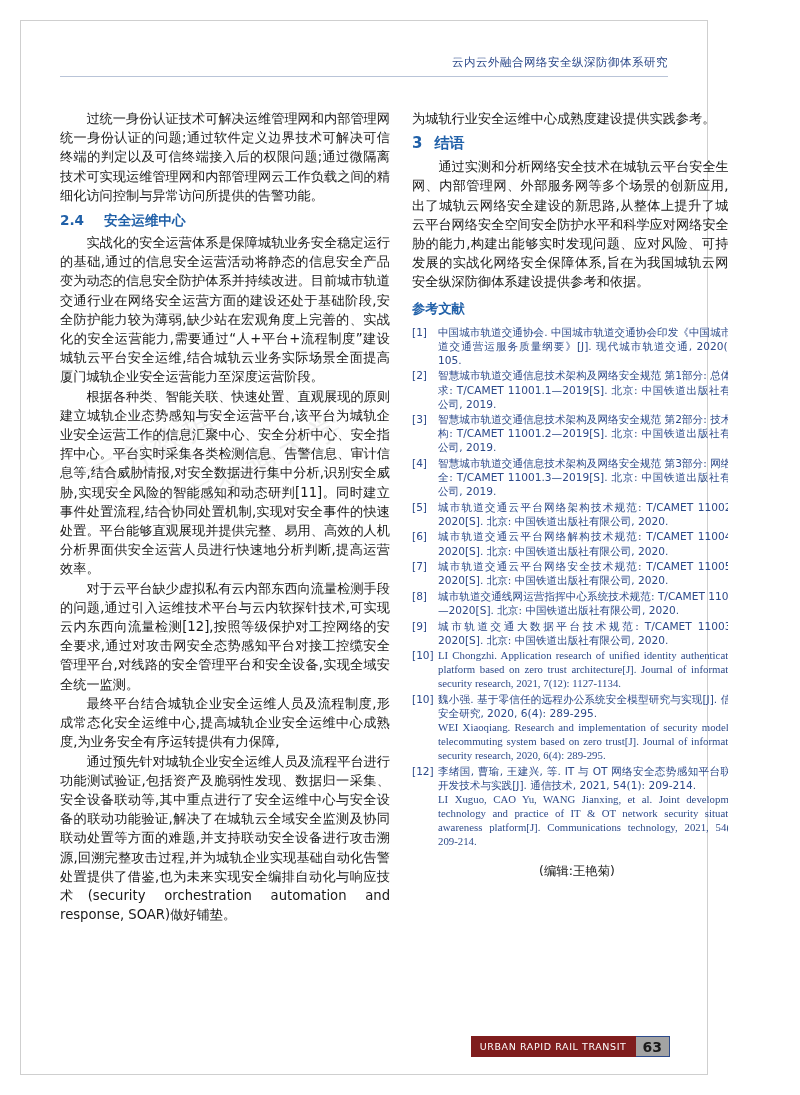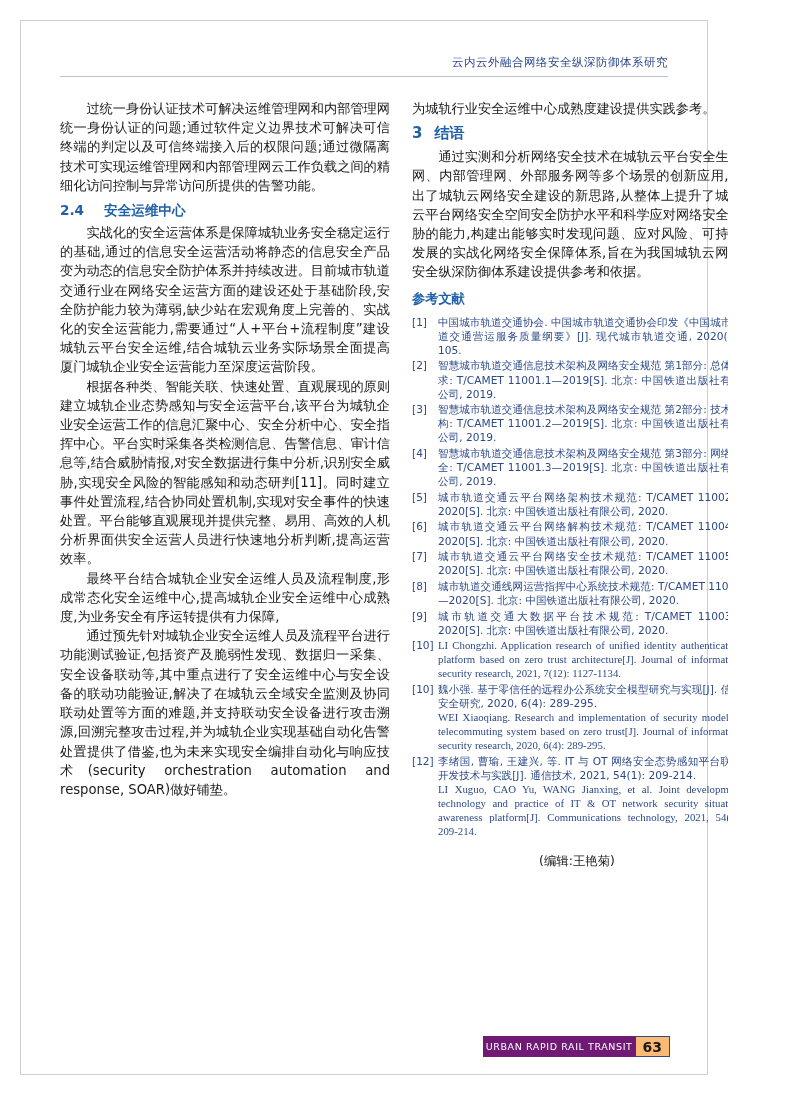--- a/index.html
+++ b/index.html
@@ -50,21 +50,21 @@
   
   .cols {
     position: absolute;
     top: 95px;
     left: 60px;
     right: 58px;
     bottom: 80px;
   }
   .col {
     position: absolute;
-    top: 4px;
+    top: 14px;
     width: 330px;
   }
   .col-left { left: 0; }
   .col-right { left: 352px; }
 
   p.body {
     margin: 0 0 0 0;
     font-size: 13.2px;
     line-height: 19.2px;
     text-align: justify;
@@ -142,31 +142,31 @@
   
   .footer {
     position: absolute;
     right: 58px;
     bottom: 38px;
     display: flex;
     align-items: stretch;
     height: 21px;
   }
   .footer-journal {
-    background: #701a75;
+    background: #7f1d1d;
     color: #ffffff;
     font-size: 9.5px;
     letter-spacing: 0.6px;
     font-family: "DejaVu Sans", sans-serif;
     display: flex;
     align-items: center;
-    padding: 0 3px;
+    padding: 0 9px;
   }
   .footer-page {
-    background: #fdba74;
+    background: #a3a3a3;
     color: #1a1a1a;
     font-size: 14px;
     font-weight: bold;
     font-family: "DejaVu Sans", sans-serif;
     display: flex;
     align-items: center;
     padding: 0 7px;
     border: 1px solid #2d4a8a;
     border-left: none;
   }
@@ -208,20 +208,21 @@
 
     <div class="col col-left">
       <p class="body">过统一身份认证技术可解决运维管理网和内部管理网统一身份认证的问题;通过软件定义边界技术可解决可信终端的判定以及可信终端接入后的权限问题;通过微隔离技术可实现运维管理网和内部管理网云工作负载之间的精细化访问控制与异常访问所提供的告警功能。</p>
 
       <h3 class="sub">
         <span class="num">2.4</span><span>安全运维中心</span>
       </h3>
 
       <p class="body">实战化的安全运营体系是保障城轨业务安全稳定运行的基础,通过的信息安全运营活动将静态的信息安全产品变为动态的信息安全防护体系并持续改进。目前城市轨道交通行业在网络安全运营方面的建设还处于基础阶段,安全防护能力较为薄弱,缺少站在宏观角度上完善的、实战化的安全运营能力,需要通过“人+平台+流程制度”建设城轨云平台安全运维,结合城轨云业务实际场景全面提高厦门城轨企业安全运营能力至深度运营阶段。</p>
       <p class="body">根据各种类、智能关联、快速处置、直观展现的原则建立城轨企业态势感知与安全运营平台,该平台为城轨企业安全运营工作的信息汇聚中心、安全分析中心、安全指挥中心。平台实时采集各类检测信息、告警信息、审计信息等,结合威胁情报,对安全数据进行集中分析,识别安全威胁,实现安全风险的智能感知和动态研判[11]。同时建立事件处置流程,结合协同处置机制,实现对安全事件的快速处置。平台能够直观展现并提供完整、易用、高效的人机分析界面供安全运营人员进行快速地分析判断,提高运营效率。</p>
+      <p class="body">对于云平台缺少虚拟私有云内部东西向流量检测手段的问题,通过引入运维技术平台与云内软探针技术,可实现云内东西向流量检测[12],按照等级保护对工控网络的安全要求,通过对攻击网安全态势感知平台对接工控缆安全管理平台,对线路的安全管理平台和安全设备,实现全域安全统一监测。</p>
       <p class="body">最终平台结合城轨企业安全运维人员及流程制度,形成常态化安全运维中心,提高城轨企业安全运维中心成熟度,为业务安全有序运转提供有力保障,</p>
       <p class="body">通过预先针对城轨企业安全运维人员及流程平台进行功能测试验证,包括资产及脆弱性发现、数据归一采集、安全设备联动等,其中重点进行了安全运维中心与安全设备的联动功能验证,解决了在城轨云全域安全监测及协同联动处置等方面的难题,并支持联动安全设备进行攻击溯源,回溯完整攻击过程,并为城轨企业实现基础自动化告警处置提供了借鉴,也为未来实现安全编排自动化与响应技术(security orchestration automation and response, SOAR)做好铺垫。</p>
     </div>
 
     <div class="col col-right">
       <p class="body noindent">为城轨行业安全运维中心成熟度建设提供实践参考。</p>
 
       <h2 class="sec">
         <span class="num">3</span><span>结语</span>
       </h2>

